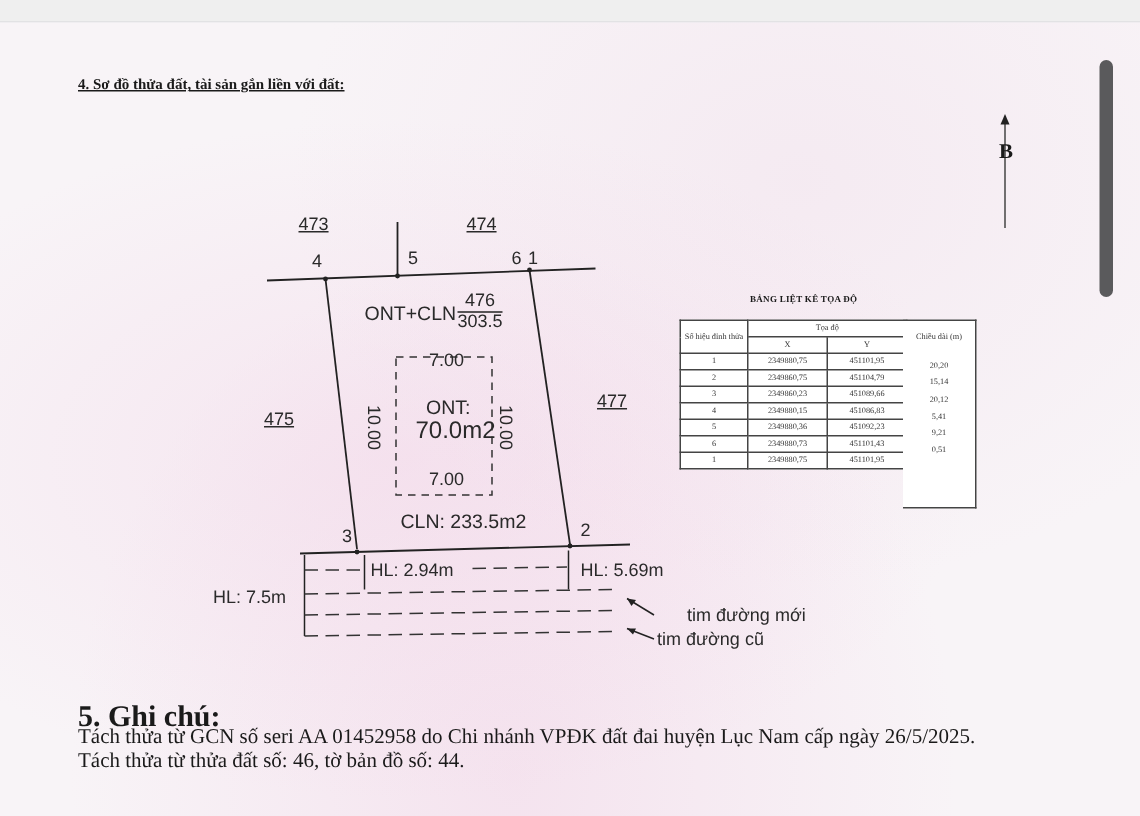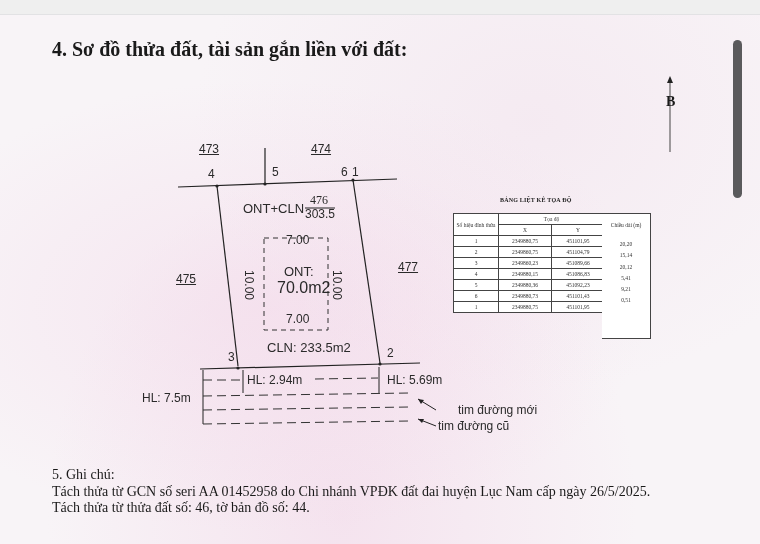--- a/index.html
+++ b/index.html
@@ -11,38 +11,38 @@
   }
   .topbar { position: absolute; left: 0; top: 0; width: 760px; height: 14px; background: #efefef; border-bottom: 1px solid #e2e2e4; }
   .paper {
     position: absolute; left: 0; top: 15px; width: 760px; height: 529px;
     background:
       radial-gradient(ellipse at 35% 55%, rgba(240,200,225,0.35), rgba(255,255,255,0) 55%),
       radial-gradient(ellipse at 70% 20%, rgba(235,205,225,0.25), rgba(255,255,255,0) 45%),
       radial-gradient(ellipse at 45% 95%, rgba(238,195,222,0.35), rgba(255,255,255,0) 50%),
       #f8f4f7;
   }
-  .heading { position: absolute; left: 52px; top: 38px; font-size: 20px; font-weight: bold; white-space: nowrap; }
+  .heading { position: absolute; left: 52px; top: 51px; font-size: 10px; font-weight: bold; white-space: nowrap; text-decoration: underline; }
   .scrollbar { position: absolute; left: 733px; top: 40px; width: 9px; height: 158px; background: #5a5a5c; border-radius: 5px; }
   svg.plan { position: absolute; left: 0; top: 0; }
   .lbl { position: absolute; font-family: "Liberation Sans", sans-serif; font-size: 12px; color: #2a2a2a; white-space: nowrap; }
   .u { text-decoration: underline; }
   .north { position: absolute; left: 666px; top: 94px; font-family: "Liberation Serif", serif; font-weight: bold; font-size: 14px; }
   .tbl-title { position: absolute; left: 500px; top: 197px; font-size: 6px; font-weight: bold; letter-spacing: 0.2px; }
   table.coords {
     position: absolute; left: 453px; top: 213px; border-collapse: collapse;
     font-family: "Liberation Serif", serif; font-size: 5.5px; color: #333;
     background: #fff;
   }
   table.coords td, table.coords th { border: 1px solid #444; text-align: center; padding: 0; font-weight: normal; height: 10px; line-height: 10px; }
   table.coords th.hdr { line-height: 8px; }
   .lencol { position: absolute; left: 602px; top: 213px; width: 48px; height: 124px; border: 1px solid #444; border-left: none; background: #fff; font-size: 5.5px; text-align: center; color: #333; }
   .lencol .h { margin-top: 8px; line-height: 7px; }
   .lencol .v { line-height: 11.3px; }
-  .notes-title { position: absolute; left: 52px; top: 467px; font-size: 14px; font-weight: normal; }
+  .notes-title { position: absolute; left: 52px; top: 467px; font-size: 20px; font-weight: bold; }
   .note { position: absolute; left: 52px; font-size: 14px; white-space: nowrap; }
 </style>
 </head>
 <body>
 
 <div class="topbar"></div>
 <div class="paper"></div>
 
 <div class="heading">4. Sơ đồ thửa đất, tài sản gắn liền với đất:</div>
 
@@ -95,21 +95,21 @@
 <div class="lbl u" style="left:398px;top:260px;">477</div>
 
 <div class="lbl" style="left:208px;top:167px;">4</div>
 <div class="lbl" style="left:272px;top:165px;">5</div>
 <div class="lbl" style="left:341px;top:165px;">6</div>
 <div class="lbl" style="left:352px;top:165px;">1</div>
 <div class="lbl" style="left:228px;top:350px;">3</div>
 <div class="lbl" style="left:387px;top:346px;">2</div>
 
 <div class="lbl" style="left:243px;top:201px;font-size:13px;">ONT+CLN</div>
-<div class="lbl" style="left:310px;top:193px;font-family:Liberation Serif, serif;">476</div>
+<div class="lbl" style="left:310px;top:193px;">476</div>
 <div class="lbl" style="left:305px;top:207px;text-align:center;">303.5</div>
 
 <div class="lbl" style="left:286px;top:233px;">7.00</div>
 <div class="lbl" style="left:286px;top:312px;">7.00</div>
 <div class="lbl" style="left:234px;top:278px;transform:rotate(90deg);">10.00</div>
 <div class="lbl" style="left:322px;top:278px;transform:rotate(90deg);">10.00</div>
 <div class="lbl" style="left:284px;top:264px;font-size:13px;">ONT:</div>
 <div class="lbl" style="left:277px;top:279px;font-size:16px;">70.0m2</div>
 
 <div class="lbl" style="left:267px;top:340px;font-size:13px;">CLN: 233.5m2</div>

